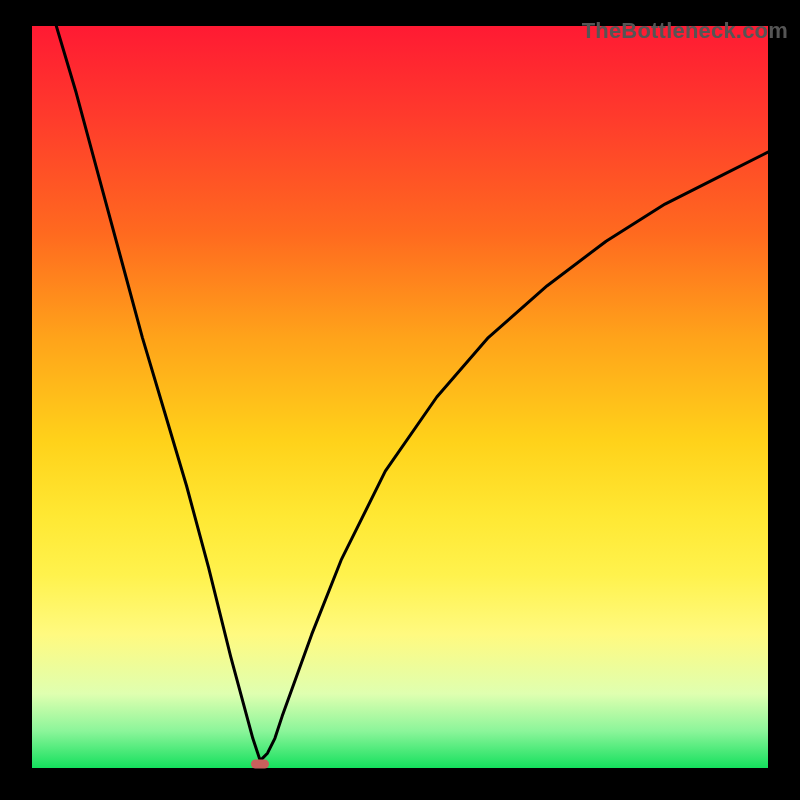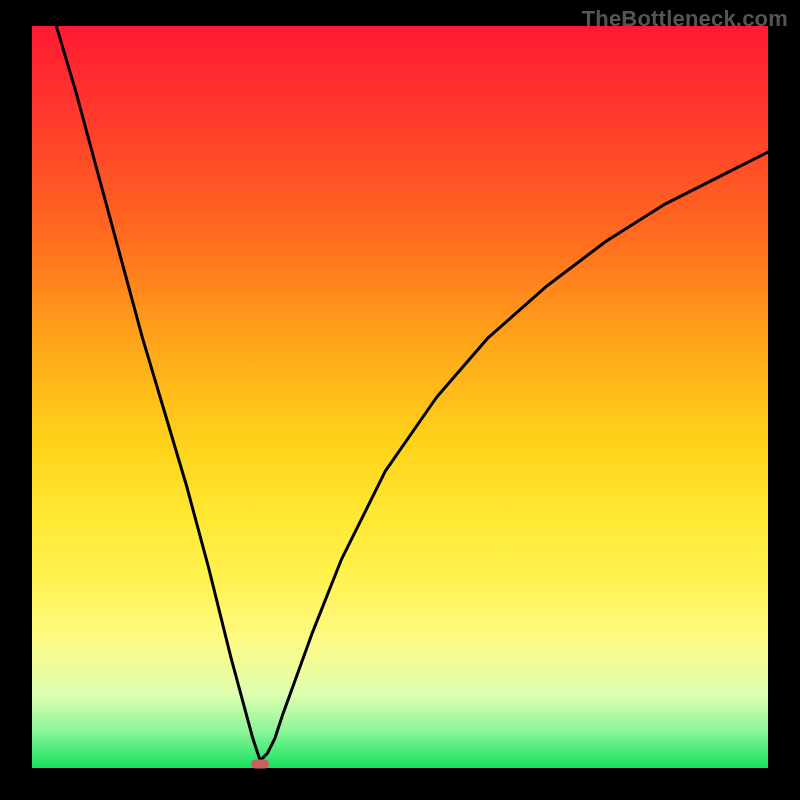--- a/index.html
+++ b/index.html
@@ -12,21 +12,21 @@
     overflow: hidden;
   }
   .frame {
     position: relative;
     width: 800px;
     height: 800px;
     background: #000;
   }
   .watermark {
     position: absolute;
-    top: 6px;
+    top: 18px;
     right: 12px;
     color: #555;
     font-size: 22px;
     font-weight: 600;
     letter-spacing: 0.2px;
     z-index: 5;
   }
   .plot-area {
     position: absolute;
     left: 32px;

